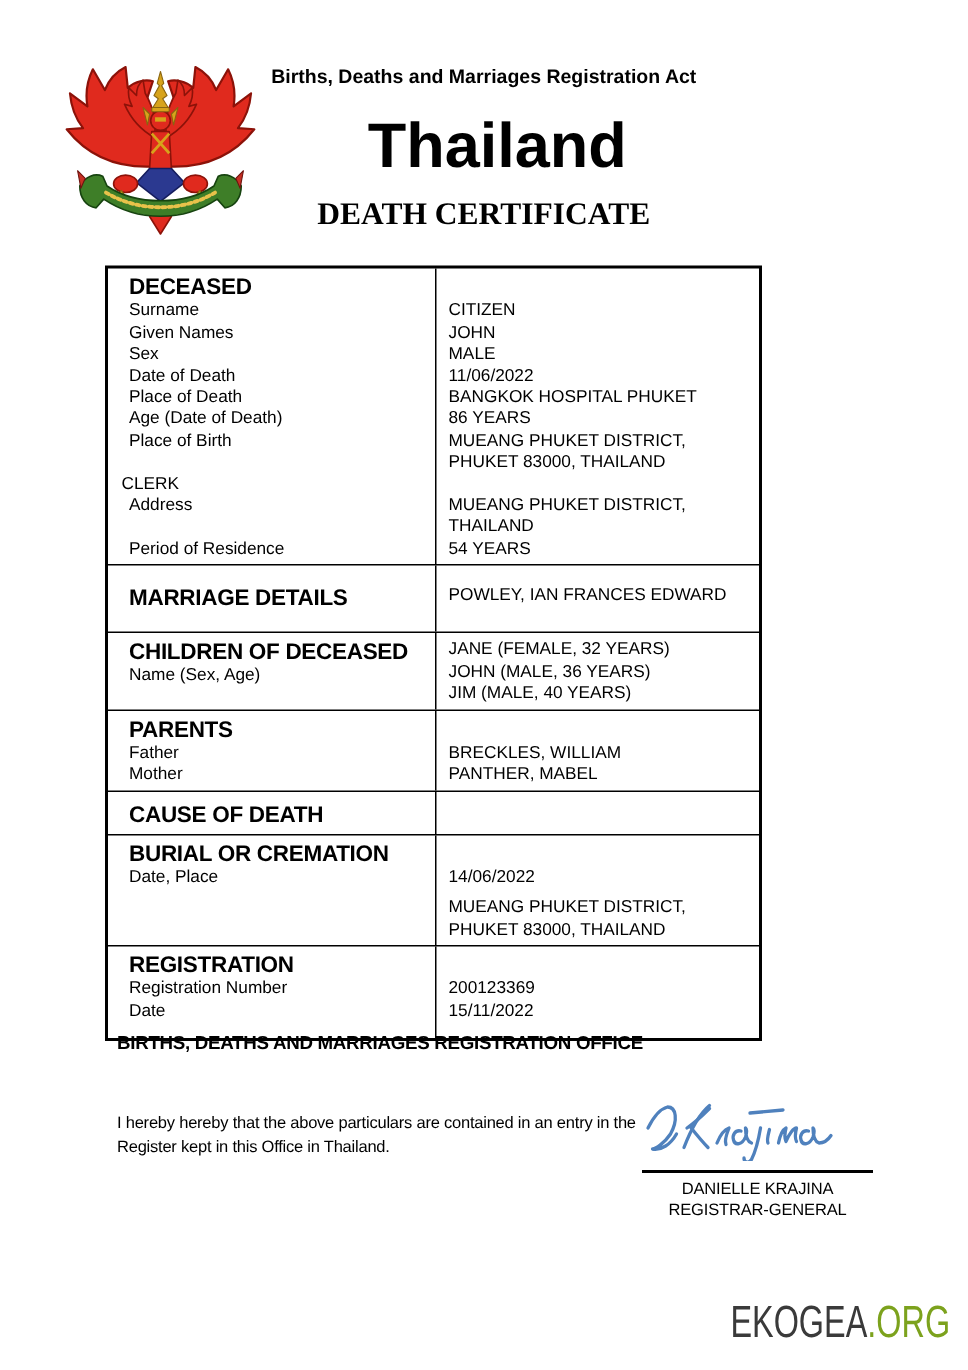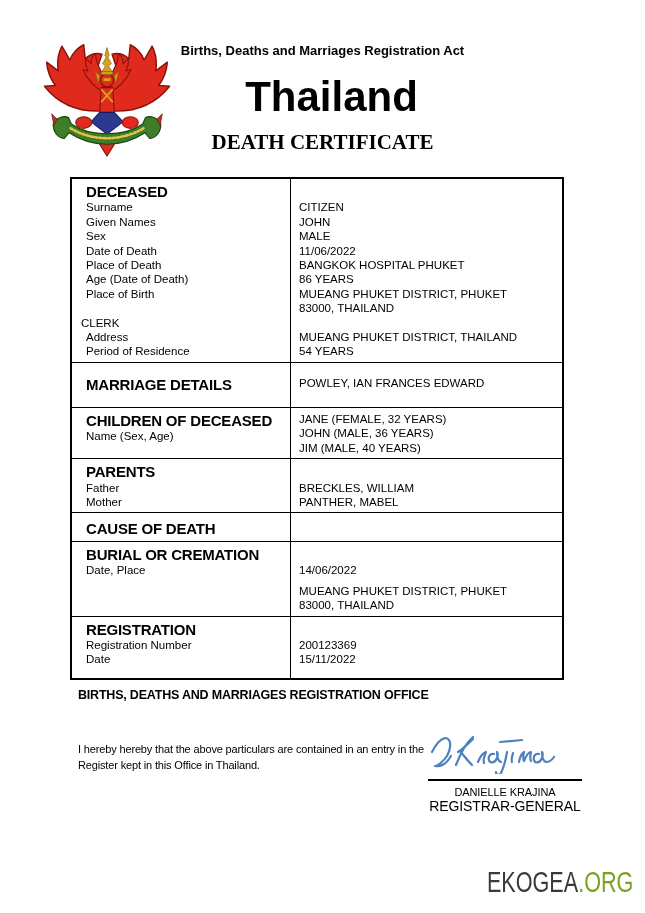--- a/index.html
+++ b/index.html
@@ -9,21 +9,21 @@
   .abs { position:absolute; }
 
   
   #emblem { left:34px; top:44px; width:146px; height:120px; }
   #act-title   { left:0; right:0; top:43px; text-align:center; font-size:13px; font-weight:bold; line-height:16px; }
   #country-title { left:0; right:0; top:75px; text-align:center; font-size:42px; font-weight:bold; line-height:1.05;margin-left:18px; }
   #document-title { left:0; right:0; top:131px; text-align:center; font-size:21px; font-weight:bold;
                     font-family:"Liberation Serif", serif; line-height:1.05; }
 
   
-  #cert-table { left:70px; top:177px; width:494px; border:2px solid #000; background:#fff;
+  #cert-table { left:70px; top:177px; width:438px; border:2px solid #000; background:#fff;
                 font-size:11.5px; line-height:14.4px; }
   .sec { position:relative; border-top:1px solid #000; padding:4px 0 3px; }
   .sec:first-child { border-top:none; }
   .sec::after { content:""; position:absolute; left:218px; top:0; bottom:0; width:1px; background:#000; }
   .row { display:flex; }
   .cl { flex:0 0 218px; width:218px; padding-left:14px; padding-right:8px; }
   .cr { flex:1; padding-left:9px; padding-right:19px; }
   .h  { font-weight:bold; font-size:15px; line-height:17px; letter-spacing:-0.2px; }
 
   .sec-deceased { min-height:176px; }
@@ -35,21 +35,21 @@
   .sec-registration { min-height:62px; }
   .gap-top { margin-top:6px; }
 
   
   #office-heading { left:78px; top:688px; font-size:12.5px; font-weight:bold; letter-spacing:-0.2px; }
   #certify-text { left:78px; top:742px; width:358px; font-size:11px; line-height:15.5px; letter-spacing:-0.15px; }
 
   #signature-block { left:428px; top:732px; width:154px; text-align:center; }
   #signature-line { border-top:2px solid #000; margin-top:1px; }
   .sig-name { font-size:11px; line-height:14px; margin-top:4px; letter-spacing:-0.1px; }
-  .sig-title { font-size:14px; line-height:14px; letter-spacing:-0.1px; }
+  .sig-title { font-size:11px; line-height:14px; letter-spacing:-0.1px; }
 
   
   #footer-logo { right:12px; top:866px; font-size:30px; line-height:32px;
                  transform:scaleX(0.72); transform-origin:right center; white-space:nowrap; letter-spacing:0; }
   #footer-logo .brand { color:#3a3a3a; }
   #footer-logo .suffix { color:#7ca21d; }
 </style>
 </head>
 <body>
 

